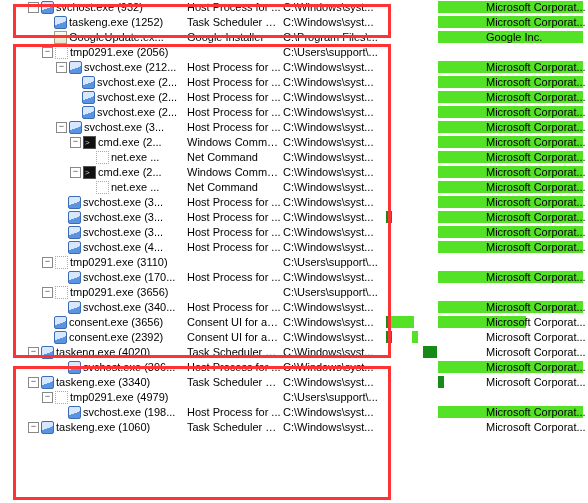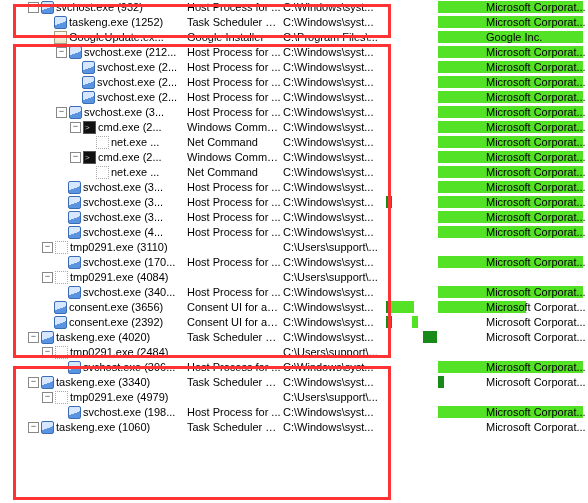--- a/index.html
+++ b/index.html
@@ -25,41 +25,41 @@
   .hl{position:absolute;border:3px solid #f33;box-sizing:border-box;pointer-events:none}
 </style>
 </head>
 <body>
 <div class="vp">
 
 <div id="rows">
       <div class="row"><span class="cell c-proc"><span class="ind" style="width: 28px;"></span><span class="exp">−</span><span class="ico ico-app"></span><span class="name">svchost.exe (932)</span></span><span class="cell c-desc">Host Process for ...</span><span class="cell c-path">C:\Windows\syst...</span><span class="cell c-bars"><span class="bar bright" style="left: 52px; width: 145px;"></span><span style="position: absolute; left: 100px; top: 0px;">Microsoft Corporat...</span></span></div>
       <div class="row"><span class="cell c-proc"><span class="ind" style="width: 42px;"></span><span class="ind" style="width: 12px;"></span><span class="ico ico-app"></span><span class="name">taskeng.exe (1252)</span></span><span class="cell c-desc">Task Scheduler E...</span><span class="cell c-path">C:\Windows\syst...</span><span class="cell c-bars"><span class="bar bright" style="left: 52px; width: 145px;"></span><span style="position: absolute; left: 100px; top: 0px;">Microsoft Corporat...</span></span></div>
       <div class="row"><span class="cell c-proc"><span class="ind" style="width: 42px;"></span><span class="ind" style="width: 12px;"></span><span class="ico ico-generic"></span><span class="name">GoogleUpdate.ex...</span></span><span class="cell c-desc">Google Installer</span><span class="cell c-path">C:\Program Files\...</span><span class="cell c-bars"><span class="bar bright" style="left: 52px; width: 145px;"></span><span style="position: absolute; left: 100px; top: 0px;">Google Inc.</span></span></div>
+      <div class="row"><span class="cell c-proc"><span class="ind" style="width: 42px;"></span><span class="exp">−</span><span class="ico ico-none"></span><span class="name">tmp0291.exe (2056)</span></span><span class="cell c-desc"></span><span class="cell c-path">C:\Users\support\...</span><span class="cell c-bars"><span style="position: absolute; left: 100px; top: 0px;"></span></span></div>
       <div class="row"><span class="cell c-proc"><span class="ind" style="width: 56px;"></span><span class="exp">−</span><span class="ico ico-app"></span><span class="name">svchost.exe (212...</span></span><span class="cell c-desc">Host Process for ...</span><span class="cell c-path">C:\Windows\syst...</span><span class="cell c-bars"><span class="bar bright" style="left: 52px; width: 145px;"></span><span style="position: absolute; left: 100px; top: 0px;">Microsoft Corporat...</span></span></div>
       <div class="row"><span class="cell c-proc"><span class="ind" style="width: 70px;"></span><span class="ind" style="width: 12px;"></span><span class="ico ico-app"></span><span class="name">svchost.exe (2...</span></span><span class="cell c-desc">Host Process for ...</span><span class="cell c-path">C:\Windows\syst...</span><span class="cell c-bars"><span class="bar bright" style="left: 52px; width: 145px;"></span><span style="position: absolute; left: 100px; top: 0px;">Microsoft Corporat...</span></span></div>
       <div class="row"><span class="cell c-proc"><span class="ind" style="width: 70px;"></span><span class="ind" style="width: 12px;"></span><span class="ico ico-app"></span><span class="name">svchost.exe (2...</span></span><span class="cell c-desc">Host Process for ...</span><span class="cell c-path">C:\Windows\syst...</span><span class="cell c-bars"><span class="bar bright" style="left: 52px; width: 145px;"></span><span style="position: absolute; left: 100px; top: 0px;">Microsoft Corporat...</span></span></div>
       <div class="row"><span class="cell c-proc"><span class="ind" style="width: 70px;"></span><span class="ind" style="width: 12px;"></span><span class="ico ico-app"></span><span class="name">svchost.exe (2...</span></span><span class="cell c-desc">Host Process for ...</span><span class="cell c-path">C:\Windows\syst...</span><span class="cell c-bars"><span class="bar bright" style="left: 52px; width: 145px;"></span><span style="position: absolute; left: 100px; top: 0px;">Microsoft Corporat...</span></span></div>
       <div class="row"><span class="cell c-proc"><span class="ind" style="width: 56px;"></span><span class="exp">−</span><span class="ico ico-app"></span><span class="name">svchost.exe (3...</span></span><span class="cell c-desc">Host Process for ...</span><span class="cell c-path">C:\Windows\syst...</span><span class="cell c-bars"><span class="bar bright" style="left: 52px; width: 145px;"></span><span style="position: absolute; left: 100px; top: 0px;">Microsoft Corporat...</span></span></div>
       <div class="row"><span class="cell c-proc"><span class="ind" style="width: 70px;"></span><span class="exp">−</span><span class="ico ico-cmd"></span><span class="name">cmd.exe (2...</span></span><span class="cell c-desc">Windows Comma...</span><span class="cell c-path">C:\Windows\syst...</span><span class="cell c-bars"><span class="bar bright" style="left: 52px; width: 145px;"></span><span style="position: absolute; left: 100px; top: 0px;">Microsoft Corporat...</span></span></div>
       <div class="row"><span class="cell c-proc"><span class="ind" style="width: 84px;"></span><span class="ind" style="width: 12px;"></span><span class="ico ico-none"></span><span class="name">net.exe ...</span></span><span class="cell c-desc">Net Command</span><span class="cell c-path">C:\Windows\syst...</span><span class="cell c-bars"><span class="bar bright" style="left: 52px; width: 145px;"></span><span style="position: absolute; left: 100px; top: 0px;">Microsoft Corporat...</span></span></div>
       <div class="row"><span class="cell c-proc"><span class="ind" style="width: 70px;"></span><span class="exp">−</span><span class="ico ico-cmd"></span><span class="name">cmd.exe (2...</span></span><span class="cell c-desc">Windows Comma...</span><span class="cell c-path">C:\Windows\syst...</span><span class="cell c-bars"><span class="bar bright" style="left: 52px; width: 145px;"></span><span style="position: absolute; left: 100px; top: 0px;">Microsoft Corporat...</span></span></div>
       <div class="row"><span class="cell c-proc"><span class="ind" style="width: 84px;"></span><span class="ind" style="width: 12px;"></span><span class="ico ico-none"></span><span class="name">net.exe ...</span></span><span class="cell c-desc">Net Command</span><span class="cell c-path">C:\Windows\syst...</span><span class="cell c-bars"><span class="bar bright" style="left: 52px; width: 145px;"></span><span style="position: absolute; left: 100px; top: 0px;">Microsoft Corporat...</span></span></div>
       <div class="row"><span class="cell c-proc"><span class="ind" style="width: 56px;"></span><span class="ind" style="width: 12px;"></span><span class="ico ico-app"></span><span class="name">svchost.exe (3...</span></span><span class="cell c-desc">Host Process for ...</span><span class="cell c-path">C:\Windows\syst...</span><span class="cell c-bars"><span class="bar bright" style="left: 52px; width: 145px;"></span><span style="position: absolute; left: 100px; top: 0px;">Microsoft Corporat...</span></span></div>
       <div class="row"><span class="cell c-proc"><span class="ind" style="width: 56px;"></span><span class="ind" style="width: 12px;"></span><span class="ico ico-app"></span><span class="name">svchost.exe (3...</span></span><span class="cell c-desc">Host Process for ...</span><span class="cell c-path">C:\Windows\syst...</span><span class="cell c-bars"><span class="bar dark" style="left: 0px; width: 6px;"></span><span class="bar bright" style="left: 52px; width: 145px;"></span><span style="position: absolute; left: 100px; top: 0px;">Microsoft Corporat...</span></span></div>
       <div class="row"><span class="cell c-proc"><span class="ind" style="width: 56px;"></span><span class="ind" style="width: 12px;"></span><span class="ico ico-app"></span><span class="name">svchost.exe (3...</span></span><span class="cell c-desc">Host Process for ...</span><span class="cell c-path">C:\Windows\syst...</span><span class="cell c-bars"><span class="bar bright" style="left: 52px; width: 145px;"></span><span style="position: absolute; left: 100px; top: 0px;">Microsoft Corporat...</span></span></div>
       <div class="row"><span class="cell c-proc"><span class="ind" style="width: 56px;"></span><span class="ind" style="width: 12px;"></span><span class="ico ico-app"></span><span class="name">svchost.exe (4...</span></span><span class="cell c-desc">Host Process for ...</span><span class="cell c-path">C:\Windows\syst...</span><span class="cell c-bars"><span class="bar bright" style="left: 52px; width: 145px;"></span><span style="position: absolute; left: 100px; top: 0px;">Microsoft Corporat...</span></span></div>
       <div class="row"><span class="cell c-proc"><span class="ind" style="width: 42px;"></span><span class="exp">−</span><span class="ico ico-none"></span><span class="name">tmp0291.exe (3110)</span></span><span class="cell c-desc"></span><span class="cell c-path">C:\Users\support\...</span><span class="cell c-bars"><span style="position: absolute; left: 100px; top: 0px;"></span></span></div>
       <div class="row"><span class="cell c-proc"><span class="ind" style="width: 56px;"></span><span class="ind" style="width: 12px;"></span><span class="ico ico-app"></span><span class="name">svchost.exe (170...</span></span><span class="cell c-desc">Host Process for ...</span><span class="cell c-path">C:\Windows\syst...</span><span class="cell c-bars"><span class="bar bright" style="left: 52px; width: 145px;"></span><span style="position: absolute; left: 100px; top: 0px;">Microsoft Corporat...</span></span></div>
-      <div class="row"><span class="cell c-proc"><span class="ind" style="width: 42px;"></span><span class="exp">−</span><span class="ico ico-none"></span><span class="name">tmp0291.exe (4084)</span></span><span class="cell c-desc"></span><span class="cell c-path">C:\Users\support\...</span><span class="cell c-bars"><span style="position: absolute; left: 100px; top: 0px;"></span></span></div>
+      <div class="row"><span class="cell c-proc"><span class="ind" style="width: 42px;"></span><span class="exp">−</span><span class="ico ico-none"></span><span class="name">tmp0291.exe (3656)</span></span><span class="cell c-desc"></span><span class="cell c-path">C:\Users\support\...</span><span class="cell c-bars"><span style="position: absolute; left: 100px; top: 0px;"></span></span></div>
       <div class="row"><span class="cell c-proc"><span class="ind" style="width: 56px;"></span><span class="ind" style="width: 12px;"></span><span class="ico ico-app"></span><span class="name">svchost.exe (340...</span></span><span class="cell c-desc">Host Process for ...</span><span class="cell c-path">C:\Windows\syst...</span><span class="cell c-bars"><span class="bar bright" style="left: 52px; width: 145px;"></span><span style="position: absolute; left: 100px; top: 0px;">Microsoft Corporat...</span></span></div>
       <div class="row"><span class="cell c-proc"><span class="ind" style="width: 42px;"></span><span class="ind" style="width: 12px;"></span><span class="ico ico-app"></span><span class="name">consent.exe (3656)</span></span><span class="cell c-desc">Consent UI for ad...</span><span class="cell c-path">C:\Windows\syst...</span><span class="cell c-bars"><span class="bar dark" style="left: 0px; width: 6px;"></span><span class="bar bright" style="left: 5px; width: 23px;"></span><span class="bar bright" style="left: 52px; width: 88px;"></span><span style="position: absolute; left: 100px; top: 0px;">Microsoft Corporat...</span></span></div>
       <div class="row"><span class="cell c-proc"><span class="ind" style="width: 42px;"></span><span class="ind" style="width: 12px;"></span><span class="ico ico-app"></span><span class="name">consent.exe (2392)</span></span><span class="cell c-desc">Consent UI for ad...</span><span class="cell c-path">C:\Windows\syst...</span><span class="cell c-bars"><span class="bar dark" style="left: 0px; width: 6px;"></span><span class="bar bright" style="left: 26px; width: 6px;"></span><span style="position: absolute; left: 100px; top: 0px;">Microsoft Corporat...</span></span></div>
       <div class="row"><span class="cell c-proc"><span class="ind" style="width: 28px;"></span><span class="exp">−</span><span class="ico ico-app"></span><span class="name">taskeng.exe (4020)</span></span><span class="cell c-desc">Task Scheduler E...</span><span class="cell c-path">C:\Windows\syst...</span><span class="cell c-bars"><span class="bar dark" style="left: 37px; width: 14px;"></span><span style="position: absolute; left: 100px; top: 0px;">Microsoft Corporat...</span></span></div>
-      <div class="row"><span class="cell c-proc"><span class="ind" style="width: 42px;"></span><span class="exp">−</span><span class="ico ico-none"></span><span class="name">tmp0291.exe (2484)</span></span><span class="cell c-desc"></span><span class="cell c-path">C:\Users\support\...</span><span class="cell c-bars"><span style="position: absolute; left: 100px; top: 0px;"></span></span></div>
       <div class="row"><span class="cell c-proc"><span class="ind" style="width: 56px;"></span><span class="ind" style="width: 12px;"></span><span class="ico ico-app"></span><span class="name">svchost.exe (396...</span></span><span class="cell c-desc">Host Process for ...</span><span class="cell c-path">C:\Windows\syst...</span><span class="cell c-bars"><span class="bar bright" style="left: 52px; width: 145px;"></span><span style="position: absolute; left: 100px; top: 0px;">Microsoft Corporat...</span></span></div>
       <div class="row"><span class="cell c-proc"><span class="ind" style="width: 28px;"></span><span class="exp">−</span><span class="ico ico-app"></span><span class="name">taskeng.exe (3340)</span></span><span class="cell c-desc">Task Scheduler E...</span><span class="cell c-path">C:\Windows\syst...</span><span class="cell c-bars"><span class="bar dark" style="left: 52px; width: 6px;"></span><span style="position: absolute; left: 100px; top: 0px;">Microsoft Corporat...</span></span></div>
       <div class="row"><span class="cell c-proc"><span class="ind" style="width: 42px;"></span><span class="exp">−</span><span class="ico ico-none"></span><span class="name">tmp0291.exe (4979)</span></span><span class="cell c-desc"></span><span class="cell c-path">C:\Users\support\...</span><span class="cell c-bars"><span style="position: absolute; left: 100px; top: 0px;"></span></span></div>
       <div class="row"><span class="cell c-proc"><span class="ind" style="width: 56px;"></span><span class="ind" style="width: 12px;"></span><span class="ico ico-app"></span><span class="name">svchost.exe (198...</span></span><span class="cell c-desc">Host Process for ...</span><span class="cell c-path">C:\Windows\syst...</span><span class="cell c-bars"><span class="bar bright" style="left: 52px; width: 145px;"></span><span style="position: absolute; left: 100px; top: 0px;">Microsoft Corporat...</span></span></div>
       <div class="row"><span class="cell c-proc"><span class="ind" style="width: 28px;"></span><span class="exp">−</span><span class="ico ico-app"></span><span class="name">taskeng.exe (1060)</span></span><span class="cell c-desc">Task Scheduler E...</span><span class="cell c-path">C:\Windows\syst...</span><span class="cell c-bars"><span style="position: absolute; left: 100px; top: 0px;">Microsoft Corporat...</span></span></div>
     </div>
 <div id="hls">
       <div class="hl" style="top: 4px; left: 13px; width: 378px; height: 34px;"></div>
       <div class="hl" style="top: 44px; left: 13px; width: 378px; height: 314px;"></div>
       <div class="hl" style="top: 366px; left: 13px; width: 378px; height: 134px;"></div>

